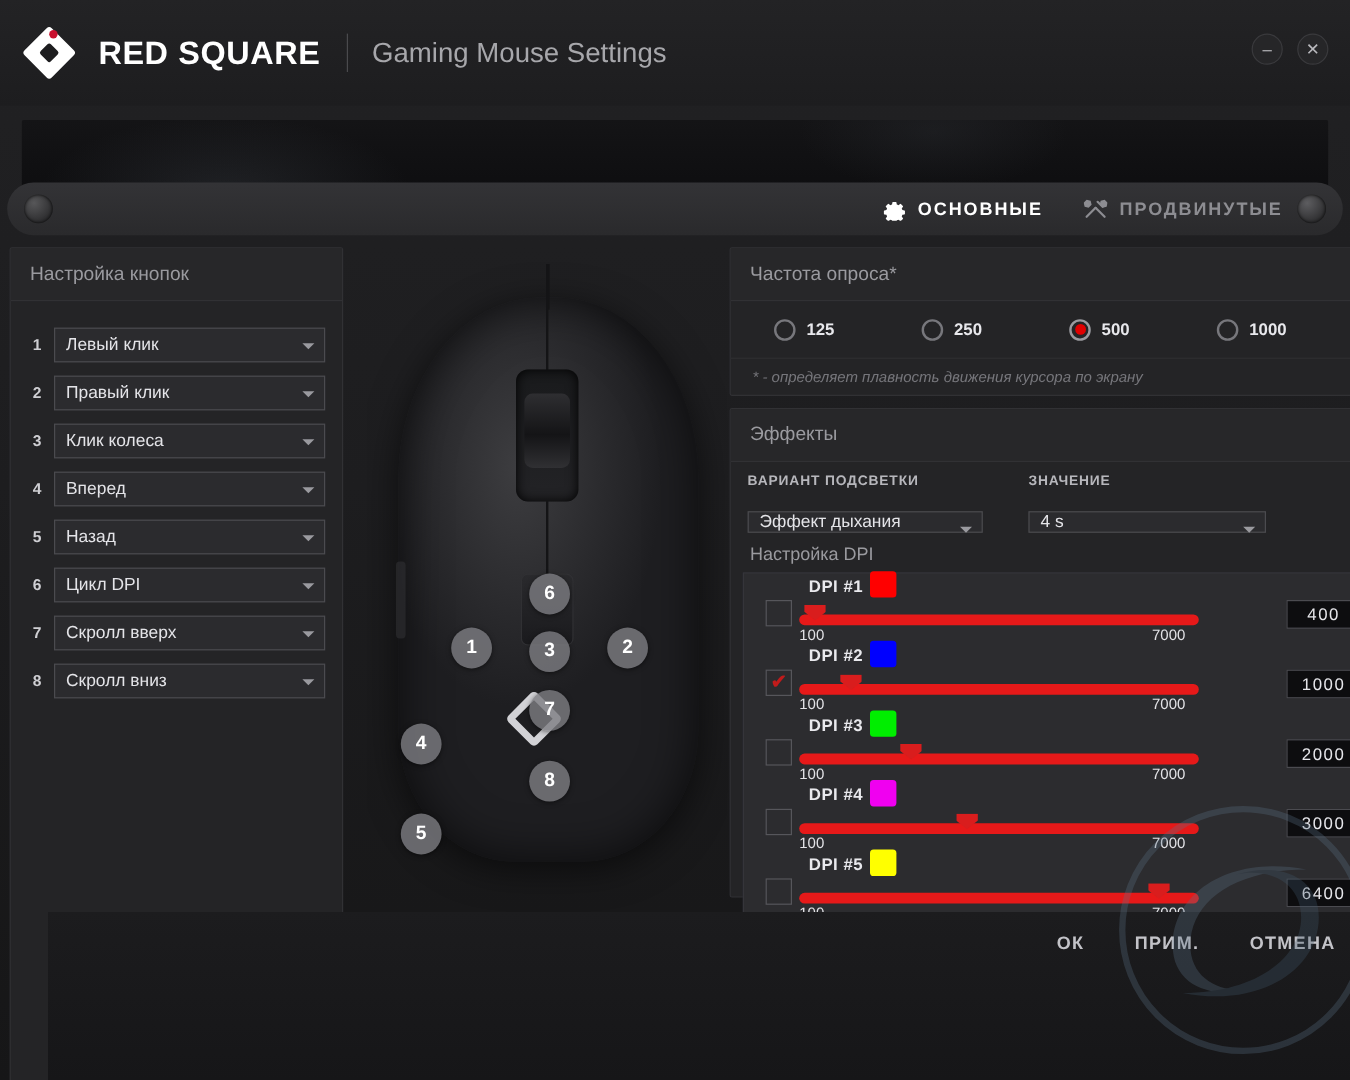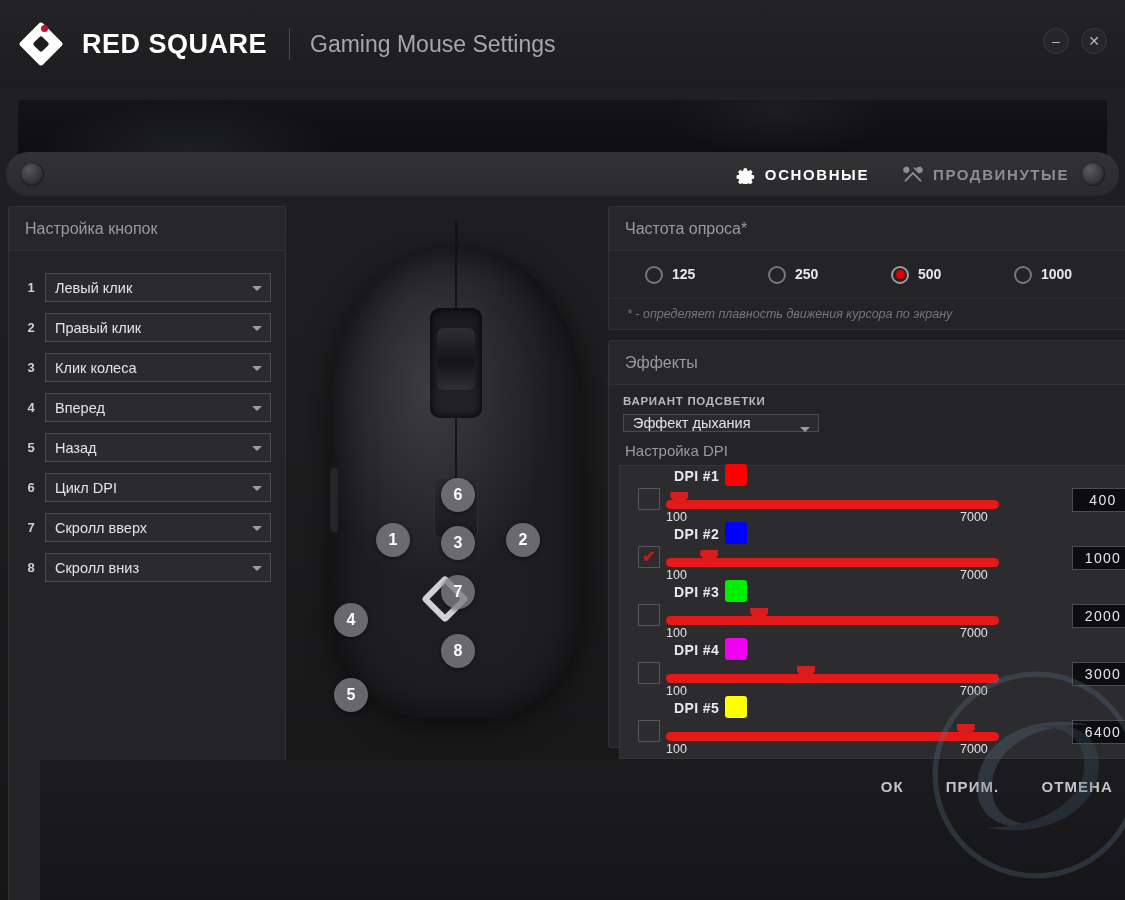--- a/index.html
+++ b/index.html
@@ -226,21 +226,21 @@
   .radio.on .circle i { background: #e00000; }
   .radio span { color: #e8e8ec; font-size: 14px; font-weight: bold; }
   .polling-note {
     height: 30px; line-height: 30px; padding-left: 18px;
     color: #76767b; font-size: 12.5px; font-style: italic;
   }
   .eff-body { padding: 10px 14px 0 14px; display: flex; gap: 38px; }
   .eff-col { display: flex; flex-direction: column; }
   .eff-label {
     color: #b7b7bc; font-size: 11.5px; font-weight: bold;
-    letter-spacing: .7px; margin-bottom: 7px;
+    letter-spacing: .7px; margin-bottom: 19px;
   }
   .eff-col.c1 .select { width: 196px; height: 28px; }
   .eff-col.c2 .select { width: 198px; height: 28px; }
 
   .dpi-title {
     padding: 10px 0 6px 16px; color: #9a9a9f; font-size: 15px;
   }
   .dpi-area {
     position: relative; margin: 0 10px; padding-top: 2px;
     background: #2c2c2f; border: 1px solid #35353a;
@@ -484,20 +484,27 @@
     <div class="panel-right p-effects">
       <div class="panel-head">Эффекты</div>
       <div class="eff-body">
         <div class="eff-col c1">
           <div class="eff-label">ВАРИАНТ ПОДСВЕТКИ</div>
           <div class="select">
             <span>Эффект дыхания</span>
             <span class="caret"></span>
           </div>
         </div>
+        <div class="eff-col c2">
+          <div class="eff-label">ЗНАЧЕНИЕ</div>
+          <div class="select">
+            <span>4 s</span>
+            <span class="caret"></span>
+          </div>
+        </div>
       </div>
       <div class="dpi-title">Настройка DPI</div>
       <div class="dpi-area" id="dpiarea">
           <div class="dpirow">
             <div class="dpi-check"></div>
             <div class="dpi-name">DPI  #1</div>
             <div class="dpi-swatch" style="background:#ff0000"></div>
             <div class="track-wrap">
               <div class="track"></div>
               <div class="handle" style="left:4%"></div>

